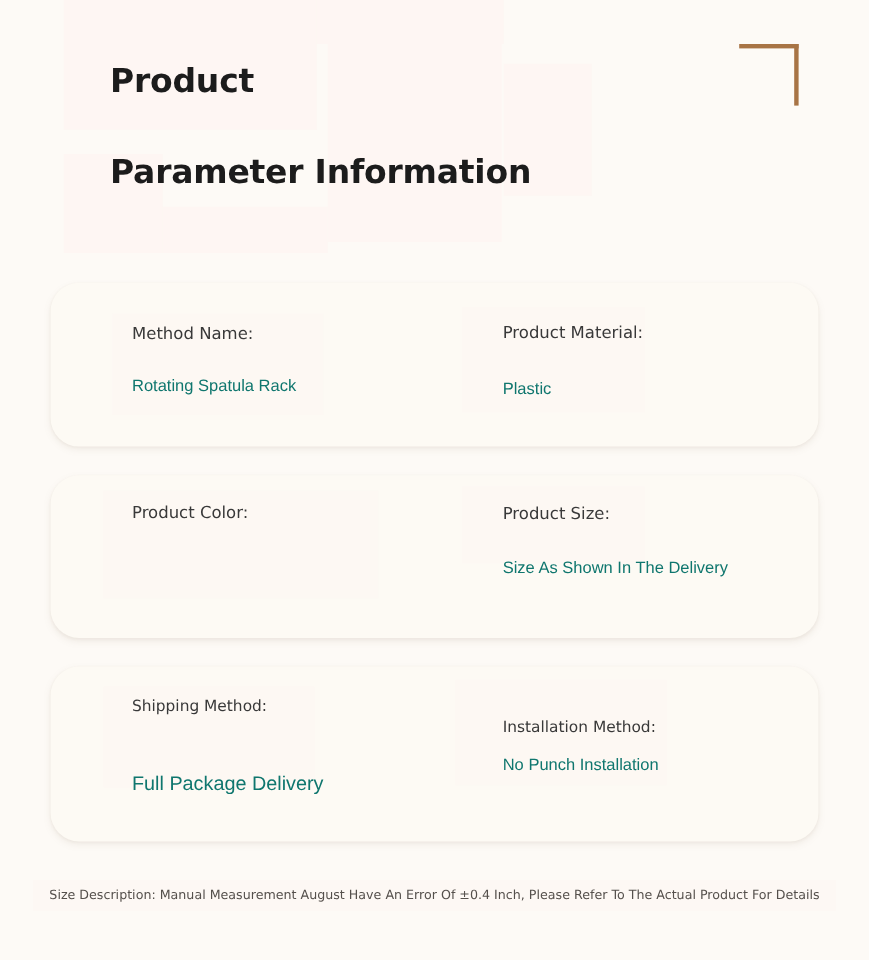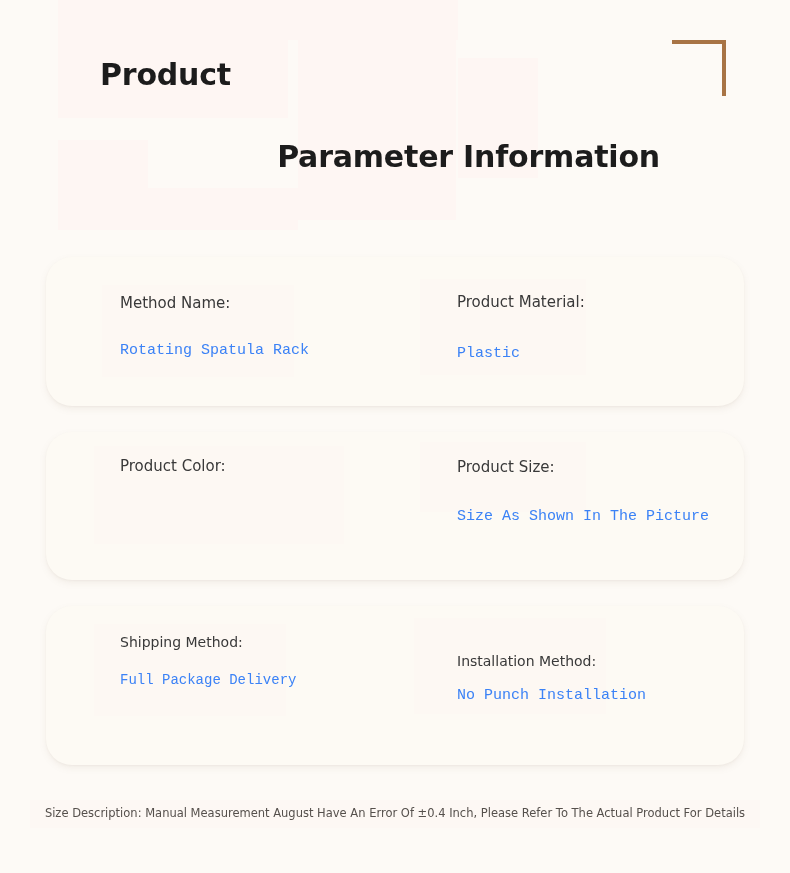--- a/index.html
+++ b/index.html
@@ -57,21 +57,20 @@
   .heading-line {
     font-size: 30px;
     font-weight: bold;
     color: #1c1c1c;
     letter-spacing: -0.2px;
     line-height: 1.0;
     font-family: "DejaVu Sans", sans-serif;
   }
   .heading-line.second {
     margin-top: 52px;
-    text-align: right;
   }
 
   
   .cards {
     position: absolute;
     left: 46px;
     top: 257px;
     width: 698px;
   }
   .card {
@@ -104,37 +103,37 @@
   .field-label {
     position: absolute;
     font-size: 15px;
     color: #393939;
     white-space: nowrap;
     font-family: "DejaVu Sans", sans-serif;
   }
   .field-value {
     position: absolute;
     font-size: 15px;
-    color: #3b82f6;
-    font-family: Liberation Mono, monospace;
+    color: #0f766e;
+    font-family: Liberation Sans, sans-serif;
   }
 
   
   .c1 .cell-left  .field-label { top: 37px; }
   .c1 .cell-left  .field-value { top: 85px; }
   .c1 .cell-right .field-label { top: 36px; }
   .c1 .cell-right .field-value { top: 88px; }
 
   .c2 .cell-left  .field-label { top: 25px; }
   .c2 .cell-left  .field-value { top: 65px; width: 175px; line-height: 1.05; }
   .c2 .cell-right .field-label { top: 26px; }
   .c2 .cell-right .field-value { top: 76px; }
 
   .c3 .cell-left  .field-label { top: 28px; font-size: 14px; }
-  .c3 .cell-left  .field-value { top: 66px; font-size: 14px; }
+  .c3 .cell-left  .field-value { top: 96px; font-size: 18px; }
   .c3 .cell-right .field-label { top: 30px; font-size: 14px; margin-top: 17px; }
   .c3 .cell-right .field-value { top: 81px; font-size: 15px; }
 
   
   .field-wash {
     position: absolute;
     background: #fdf5f3;
     opacity: .55;
     pointer-events: none;
   }
@@ -202,21 +201,21 @@
       <div class="row">
         <div class="field-wash" style="left:48px; top:14px; width:250px; height:98px;"></div>
         <div class="field-wash" style="left:374px; top:10px; width:166px; height:70px;"></div>
 
         <div class="cell cell-left">
           <div class="field-label">Product Color:</div>
         </div>
 
         <div class="cell cell-right">
           <div class="field-label">Product Size:</div>
-          <div class="field-value">Size As Shown In The Picture</div>
+          <div class="field-value">Size As Shown In The Delivery</div>
         </div>
       </div>
     </div>
 
     <div class="card card-3 c3">
       <div class="row">
         <div class="field-wash" style="left:48px; top:18px; width:192px; height:92px;"></div>
         <div class="field-wash" style="left:368px; top:12px; width:192px; height:96px;"></div>
 
         <div class="cell cell-left">

